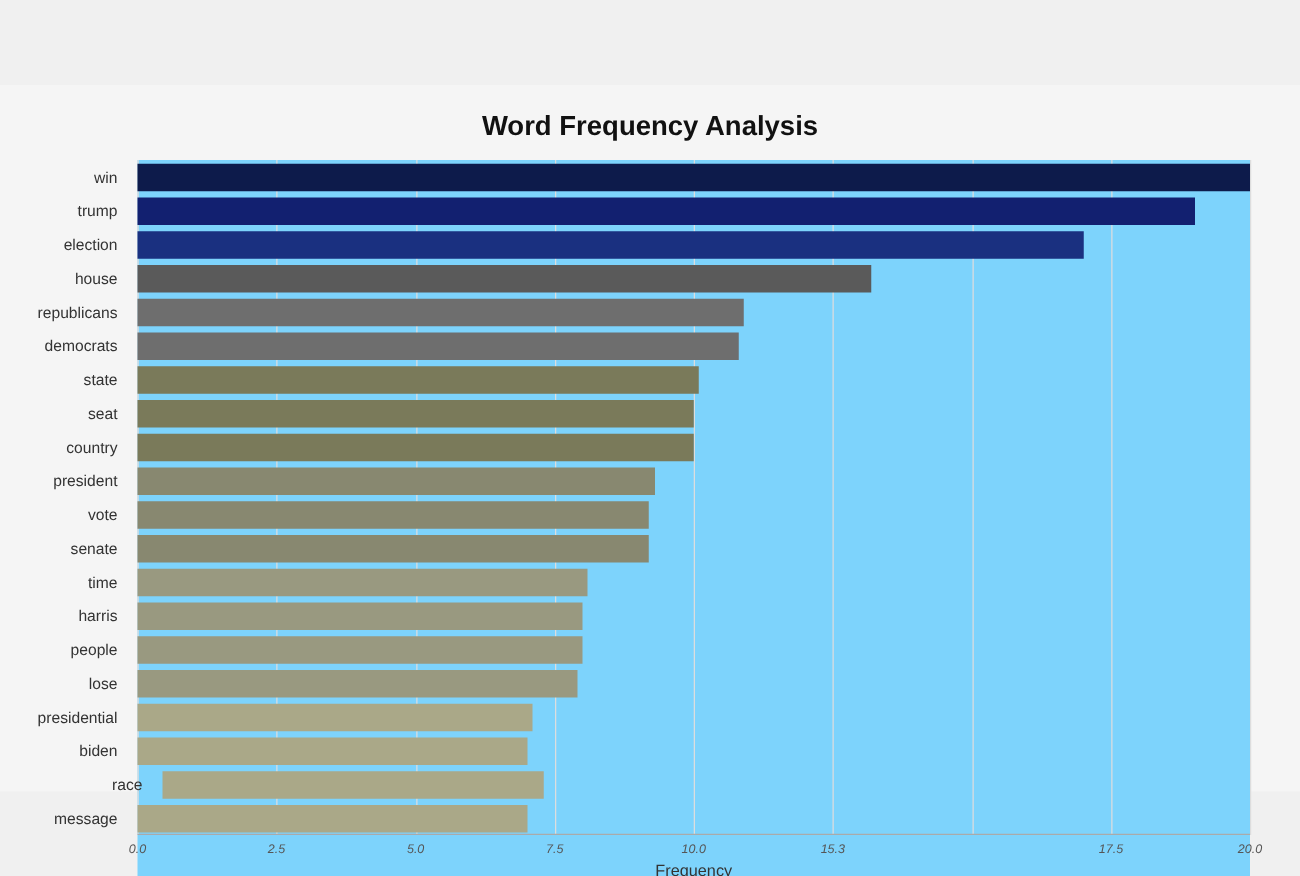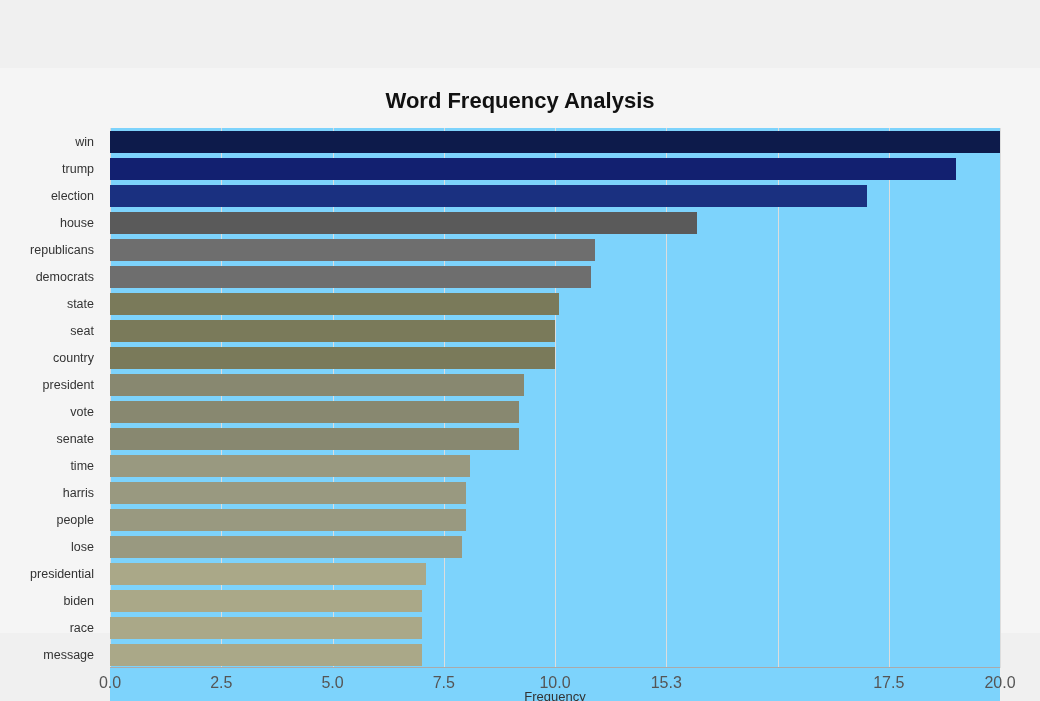--- a/index.html
+++ b/index.html
@@ -80,24 +80,25 @@
     .x-axis {
       position: absolute;
       bottom: 0;
       left: 0; right: 0;
       height: 40px;
       display: flex;
       align-items: flex-start;
     }
     .x-tick {
       position: absolute;
-      font-size: 16px;
+      font-size: 10px;
       color: #555;
       transform: translateX(-50%);
       top: 6px;
+      font-style: italic;
     }
     .axis-line {
       position: absolute;
       bottom: 40px;
       left: 0; right: 0;
       height: 1px;
       background: #aaa;
     }
   </style>
 </head>
@@ -221,21 +222,21 @@
           <div class="bar-track">
             <div class="bar" style="width: 35.5%; background-color: rgb(170, 168, 136);"></div>
           </div>
         </div>
         <div class="bar-row" style="position: relative;">
           <div class="bar-label">biden</div>
           <div class="bar-track">
             <div class="bar" style="width: 35%; background-color: rgb(170, 168, 136);"></div>
           </div>
         </div>
-        <div class="bar-row" style="position: relative;">
+        <div class="bar-row" style="position: relative; margin-left: 20px;">
           <div class="bar-label">race</div>
           <div class="bar-track">
             <div class="bar" style="width: 35%; background-color: rgb(170, 168, 136);"></div>
           </div>
         </div>
         <div class="bar-row" style="position: relative;">
           <div class="bar-label">message</div>
           <div class="bar-track">
             <div class="bar" style="width: 35%; background-color: rgb(170, 168, 136);"></div>
           </div>

